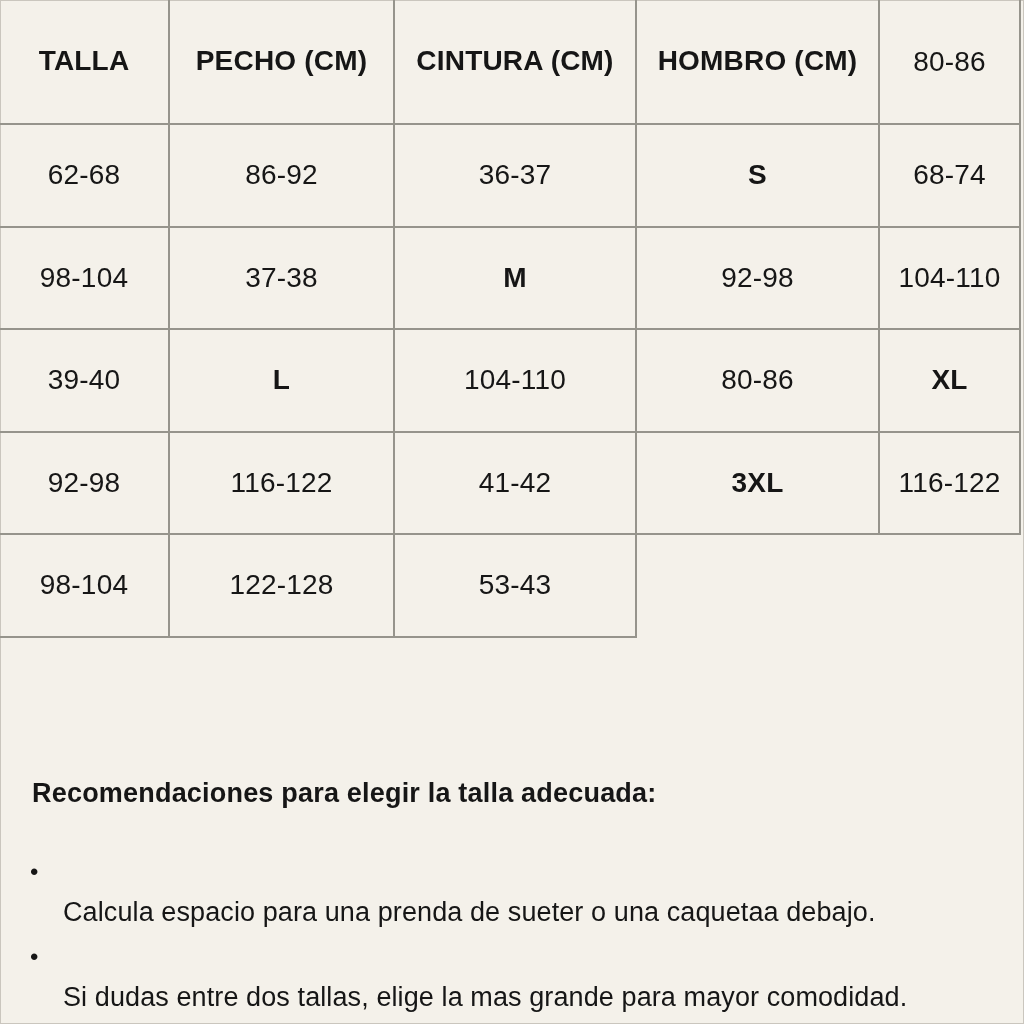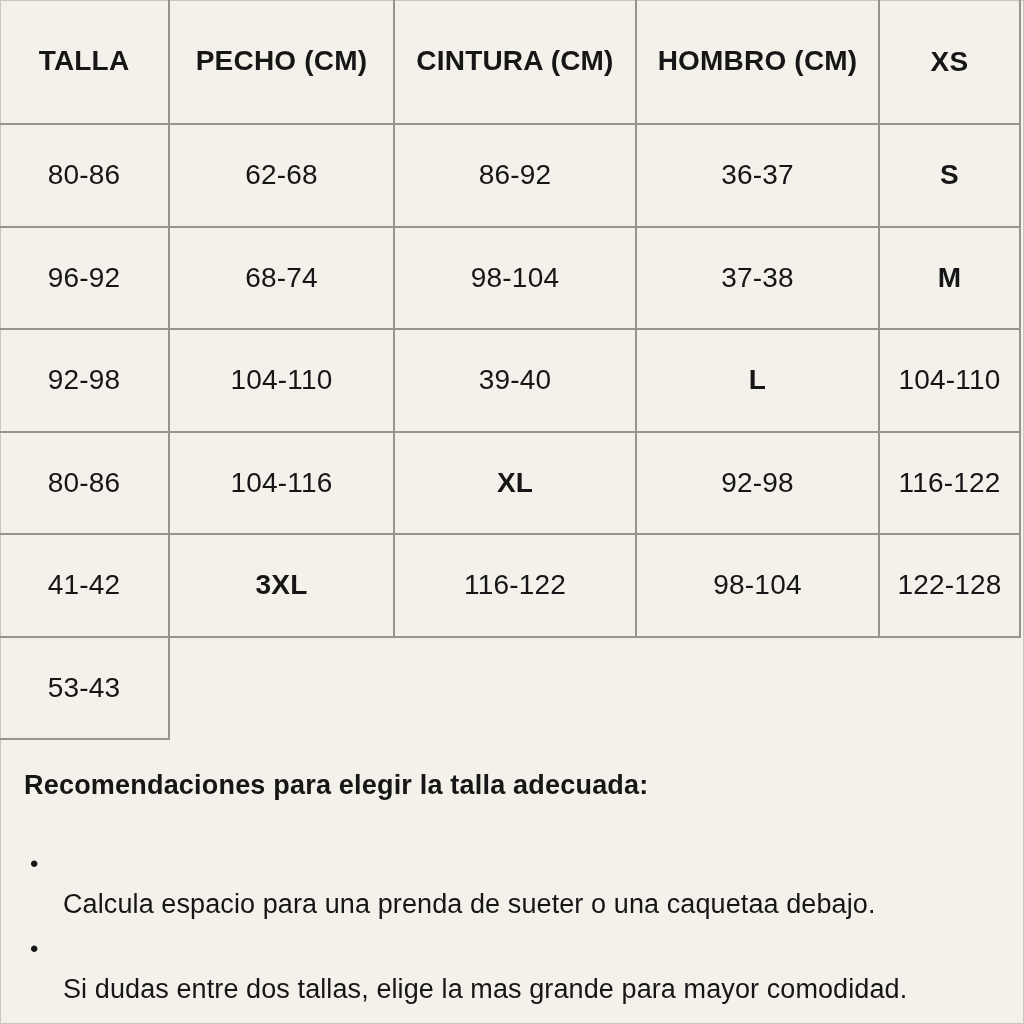--- a/index.html
+++ b/index.html
@@ -46,21 +46,21 @@
 
   
   .reco {
     padding: 30px 30px 0 24px;
     box-sizing: border-box;
   }
   .reco-title {
     font-size: 27px;
     font-weight: 700;
     letter-spacing: 0.2px;
-    margin: 0;
+    margin: 8px;
   }
   .reco-list {
     list-style: none;
     margin: 42px 0 0 0;
     padding: 0 0 0 6px;
   }
   .reco-list li {
     position: relative;
     padding-left: 33px;
     font-size: 27px;
@@ -79,41 +79,38 @@
 </head>
 <body>
 
 <div class="size-table">
 
   <div class="cell header">TALLA</div>
   <div class="cell header">PECHO (CM)</div>
   <div class="cell header">CINTURA (CM)</div>
   <div class="cell header">HOMBRO (CM)</div>
 
-  <div class="cell size-label">XS</div>
   <div class="cell">80-86</div>
   <div class="cell">62-68</div>
   <div class="cell">86-92</div>
   <div class="cell">36-37</div>
 
   <div class="cell size-label">S</div>
-  <div class="cell">96-92</div>
   <div class="cell">68-74</div>
   <div class="cell">98-104</div>
   <div class="cell">37-38</div>
 
   <div class="cell size-label">M</div>
   <div class="cell">92-98</div>
   <div class="cell">104-110</div>
   <div class="cell">39-40</div>
 
   <div class="cell size-label">L</div>
   <div class="cell">104-110</div>
   <div class="cell">80-86</div>
-  <div class="cell">104-116</div>
 
   <div class="cell size-label">XL</div>
   <div class="cell">92-98</div>
   <div class="cell">116-122</div>
   <div class="cell">41-42</div>
 
   <div class="cell size-label">3XL</div>
   <div class="cell">116-122</div>
   <div class="cell">98-104</div>
   <div class="cell">122-128</div>

